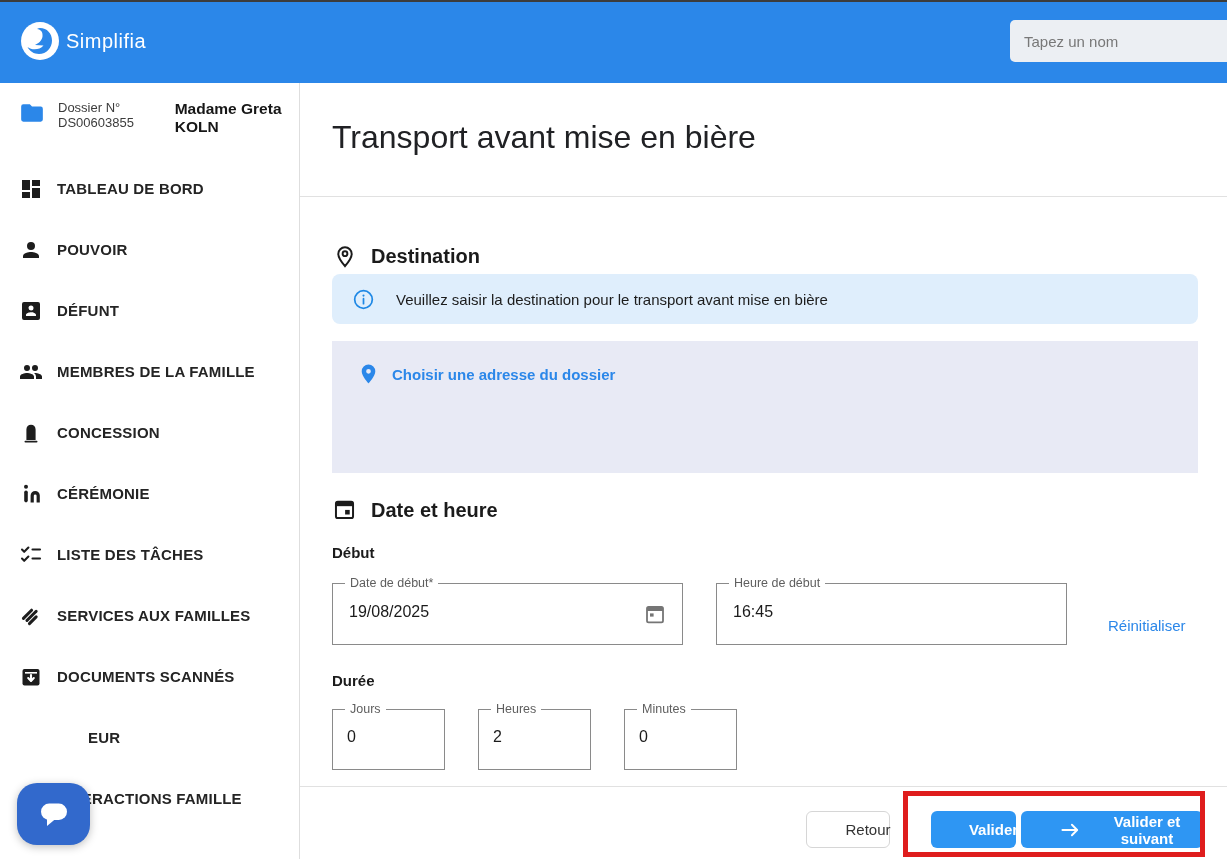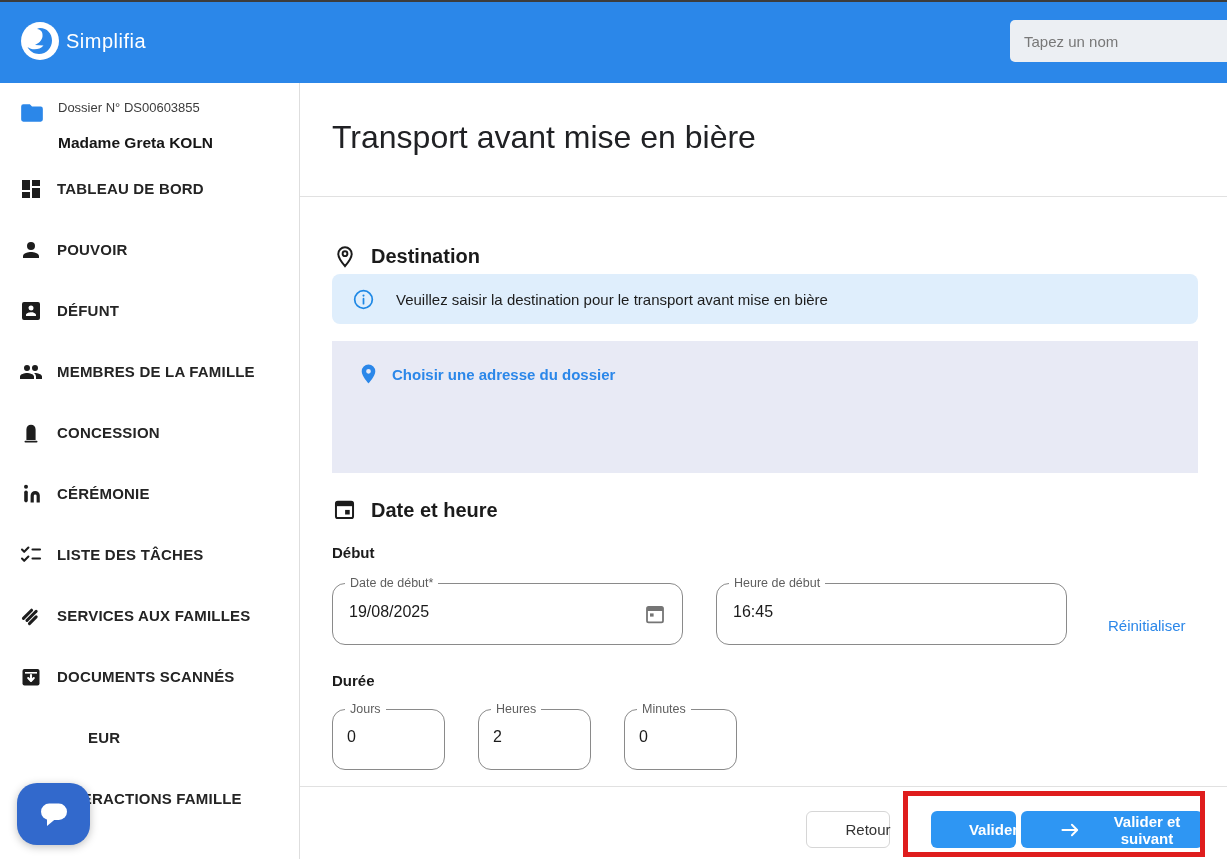--- a/index.html
+++ b/index.html
@@ -17,21 +17,21 @@
               color:#fff; font-size:20px; font-weight:400; letter-spacing:.5px; }
   .search-input { position:absolute; left:1010px; top:20px; width:250px; height:42px;
                   background:#ecEFF3; border:none; border-radius:5px; padding:0 14px;
                   font-size:15px; color:#333; font-family:"Liberation Sans",sans-serif; outline:none; }
   .search-input::placeholder { color:#787878; }
 
   
   .sidebar { position:absolute; left:0; top:83px; width:300px; bottom:0; background:#fff;
              border-right:1px solid #dedede; z-index:5; }
   .dossier { position:absolute; left:19px; top:17px; display:flex; gap:13px; cursor:pointer; }
-  .dossier-texts { display:flex; flex-direction:column; gap:19px; }
+  .dossier-texts { display:flex; flex-direction:row; gap:3px; }
   .dossier-label { font-size:13px; color:#3c3c3c; }
   .dossier-name { font-size:15.5px; font-weight:700; color:#161616; }
   .nav { position:absolute; left:0; top:75px; right:1px; }
   .nav-item { height:61px; display:flex; align-items:center; gap:14px; padding-left:19px;
               font-size:15px; font-weight:700; letter-spacing:.2px; color:#242424; cursor:pointer; }
   .nav-item .nicon { width:24px; height:24px; flex:0 0 24px; display:flex; }
   .nav-item.partial { padding-left:88px; }
 
   
   .main { position:absolute; left:300px; top:83px; right:0; bottom:0; background:#fff; }
@@ -53,21 +53,21 @@
   .choose-row { position:absolute; left:27px; top:21px; display:flex; align-items:center; gap:14px; cursor:pointer; }
   .choose-row .crtext { font-size:15px; font-weight:700; color:#2b87e9; }
   .address-row { position:absolute; left:24px; top:76px; display:flex; align-items:center; gap:20px; }
   .address-row .artext { font-size:15px; color:#1c1c1c; }
   .edit-btn { width:22px; height:22px; display:flex; cursor:pointer; }
 
   .lbl-bold { position:absolute; font-size:15px; font-weight:700; color:#1b1b1b; }
   .lbl-debut { left:32px; top:461px; }
   .lbl-duree { left:32px; top:589px; }
 
-  .mfield { position:absolute; border:1px solid #8a8a8a; border-radius:13px; background:#fff; cursor:text; }
+  .mfield { position:absolute; border:1px solid #8a8a8a; border-radius:0; background:#fff; cursor:text; }
   .mfield .flabel { position:absolute; top:-8px; left:12px; background:#fff; padding:0 5px;
                     font-size:12.5px; color:#5e5e5e; white-space:nowrap; }
   .mfield .fvalue { position:absolute; left:16px; top:19px; font-size:16px; color:#1b1b1b; }
   .mfield .ficon { position:absolute; right:15px; top:18px; width:24px; height:24px; cursor:pointer; }
   .f-date { left:32px; top:500px; width:351px; height:62px; }
   .f-time { left:416px; top:500px; width:351px; height:62px; }
   .f-dur  { width:113px; height:61px; }
   .f-dur .fvalue { left:14px; top:18px; }
   .f-jours { left:32px; top:626px; }
   .f-heures { left:178px; top:626px; }

